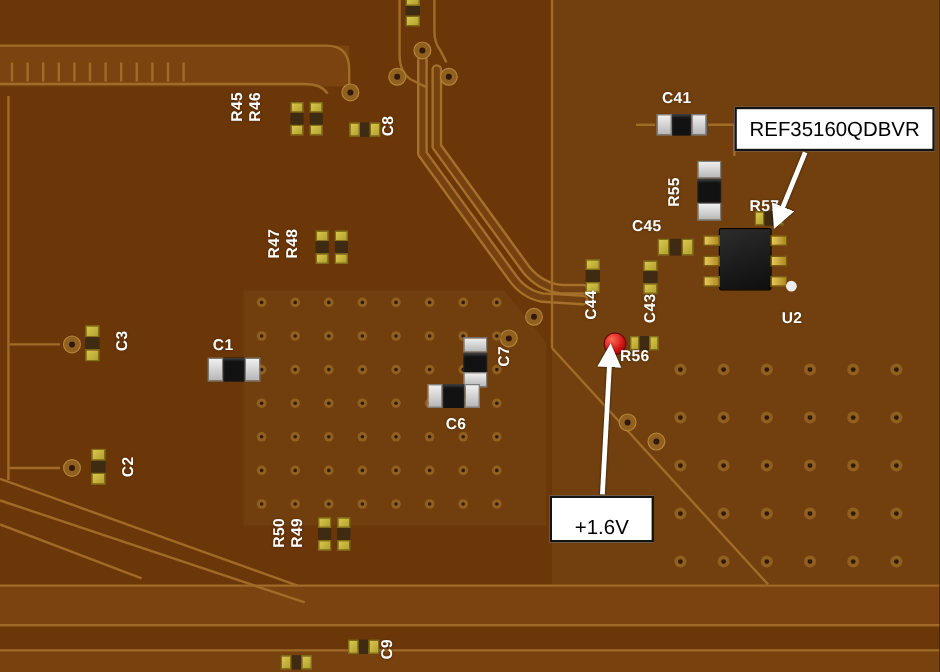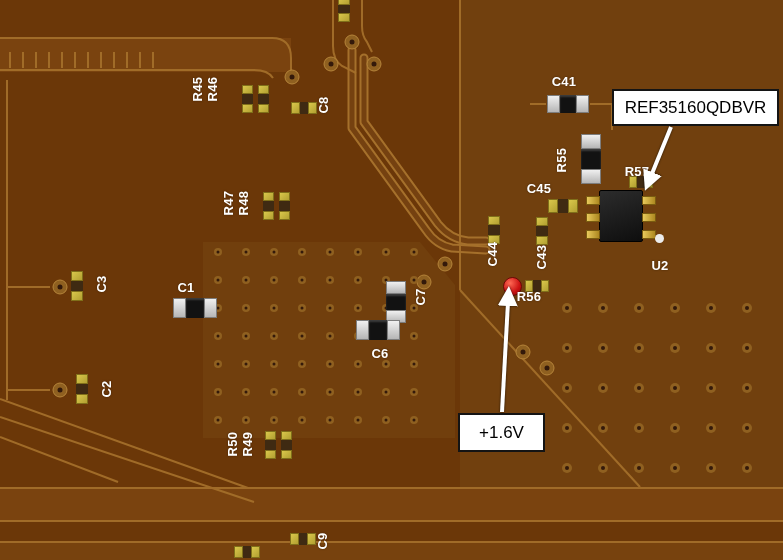--- a/index.html
+++ b/index.html
@@ -458,17 +458,17 @@
         <path d="M0,0 L5,2.5 L0,5 Z" fill="#ffffff"></path>
       </marker>
     </defs>
     <line id="arrow-ref" stroke="#ffffff" stroke-width="4" marker-end="url(#arrowhead)" x1="671" y1="127" x2="651" y2="176"></line>
     <line id="arrow-v16" stroke="#ffffff" stroke-width="4" marker-end="url(#arrowhead)" x1="502" y1="412" x2="508" y2="302"></line>
   </svg>
 
   <div class="callout" id="callout-ref" style="left: 612px; top: 89px; width: 167px; height: 37px;">
     <span>REF35160QDBVR</span>
   </div>
-  <div class="callout" id="callout-v16" style="left: 458px; top: 413px; width: 87px; height: 39px;">
+  <div class="callout" id="callout-v16" style="left: 458px; top: 413px; width: 87px; height: 39px; align-items: flex-end;">
     <span>+1.6V</span>
   </div>
 
 </div>
 
 </body></html>

